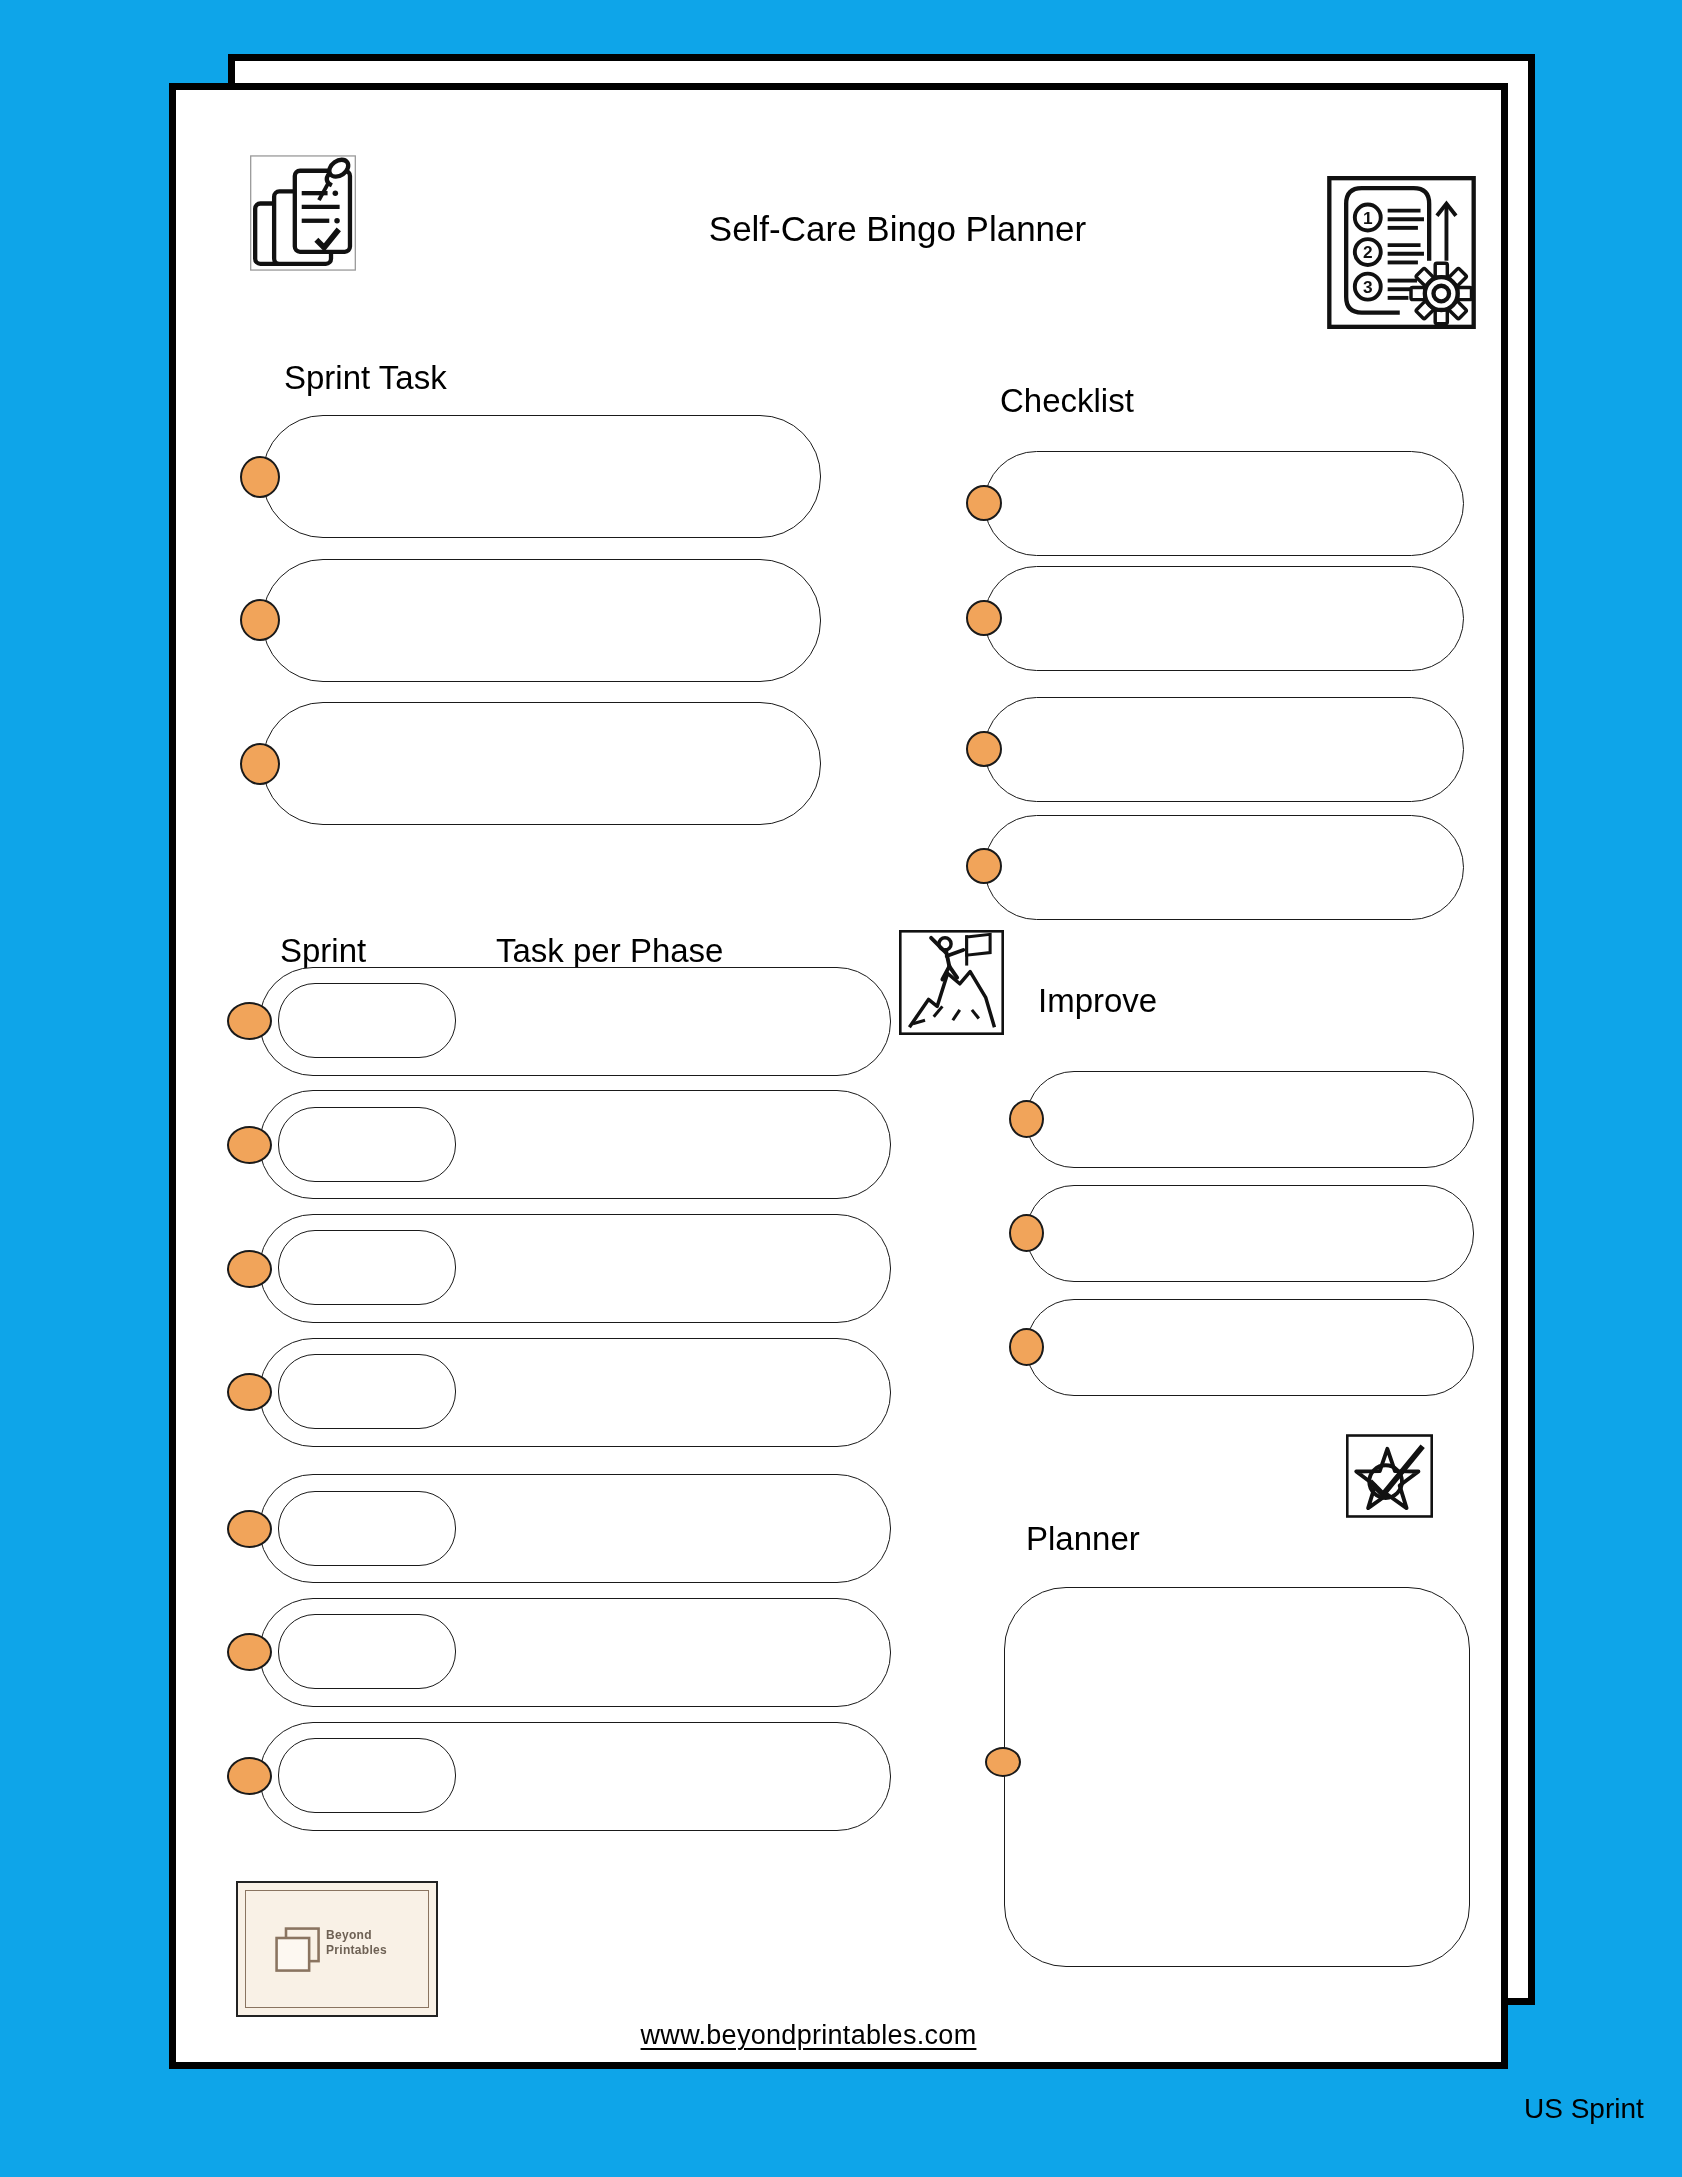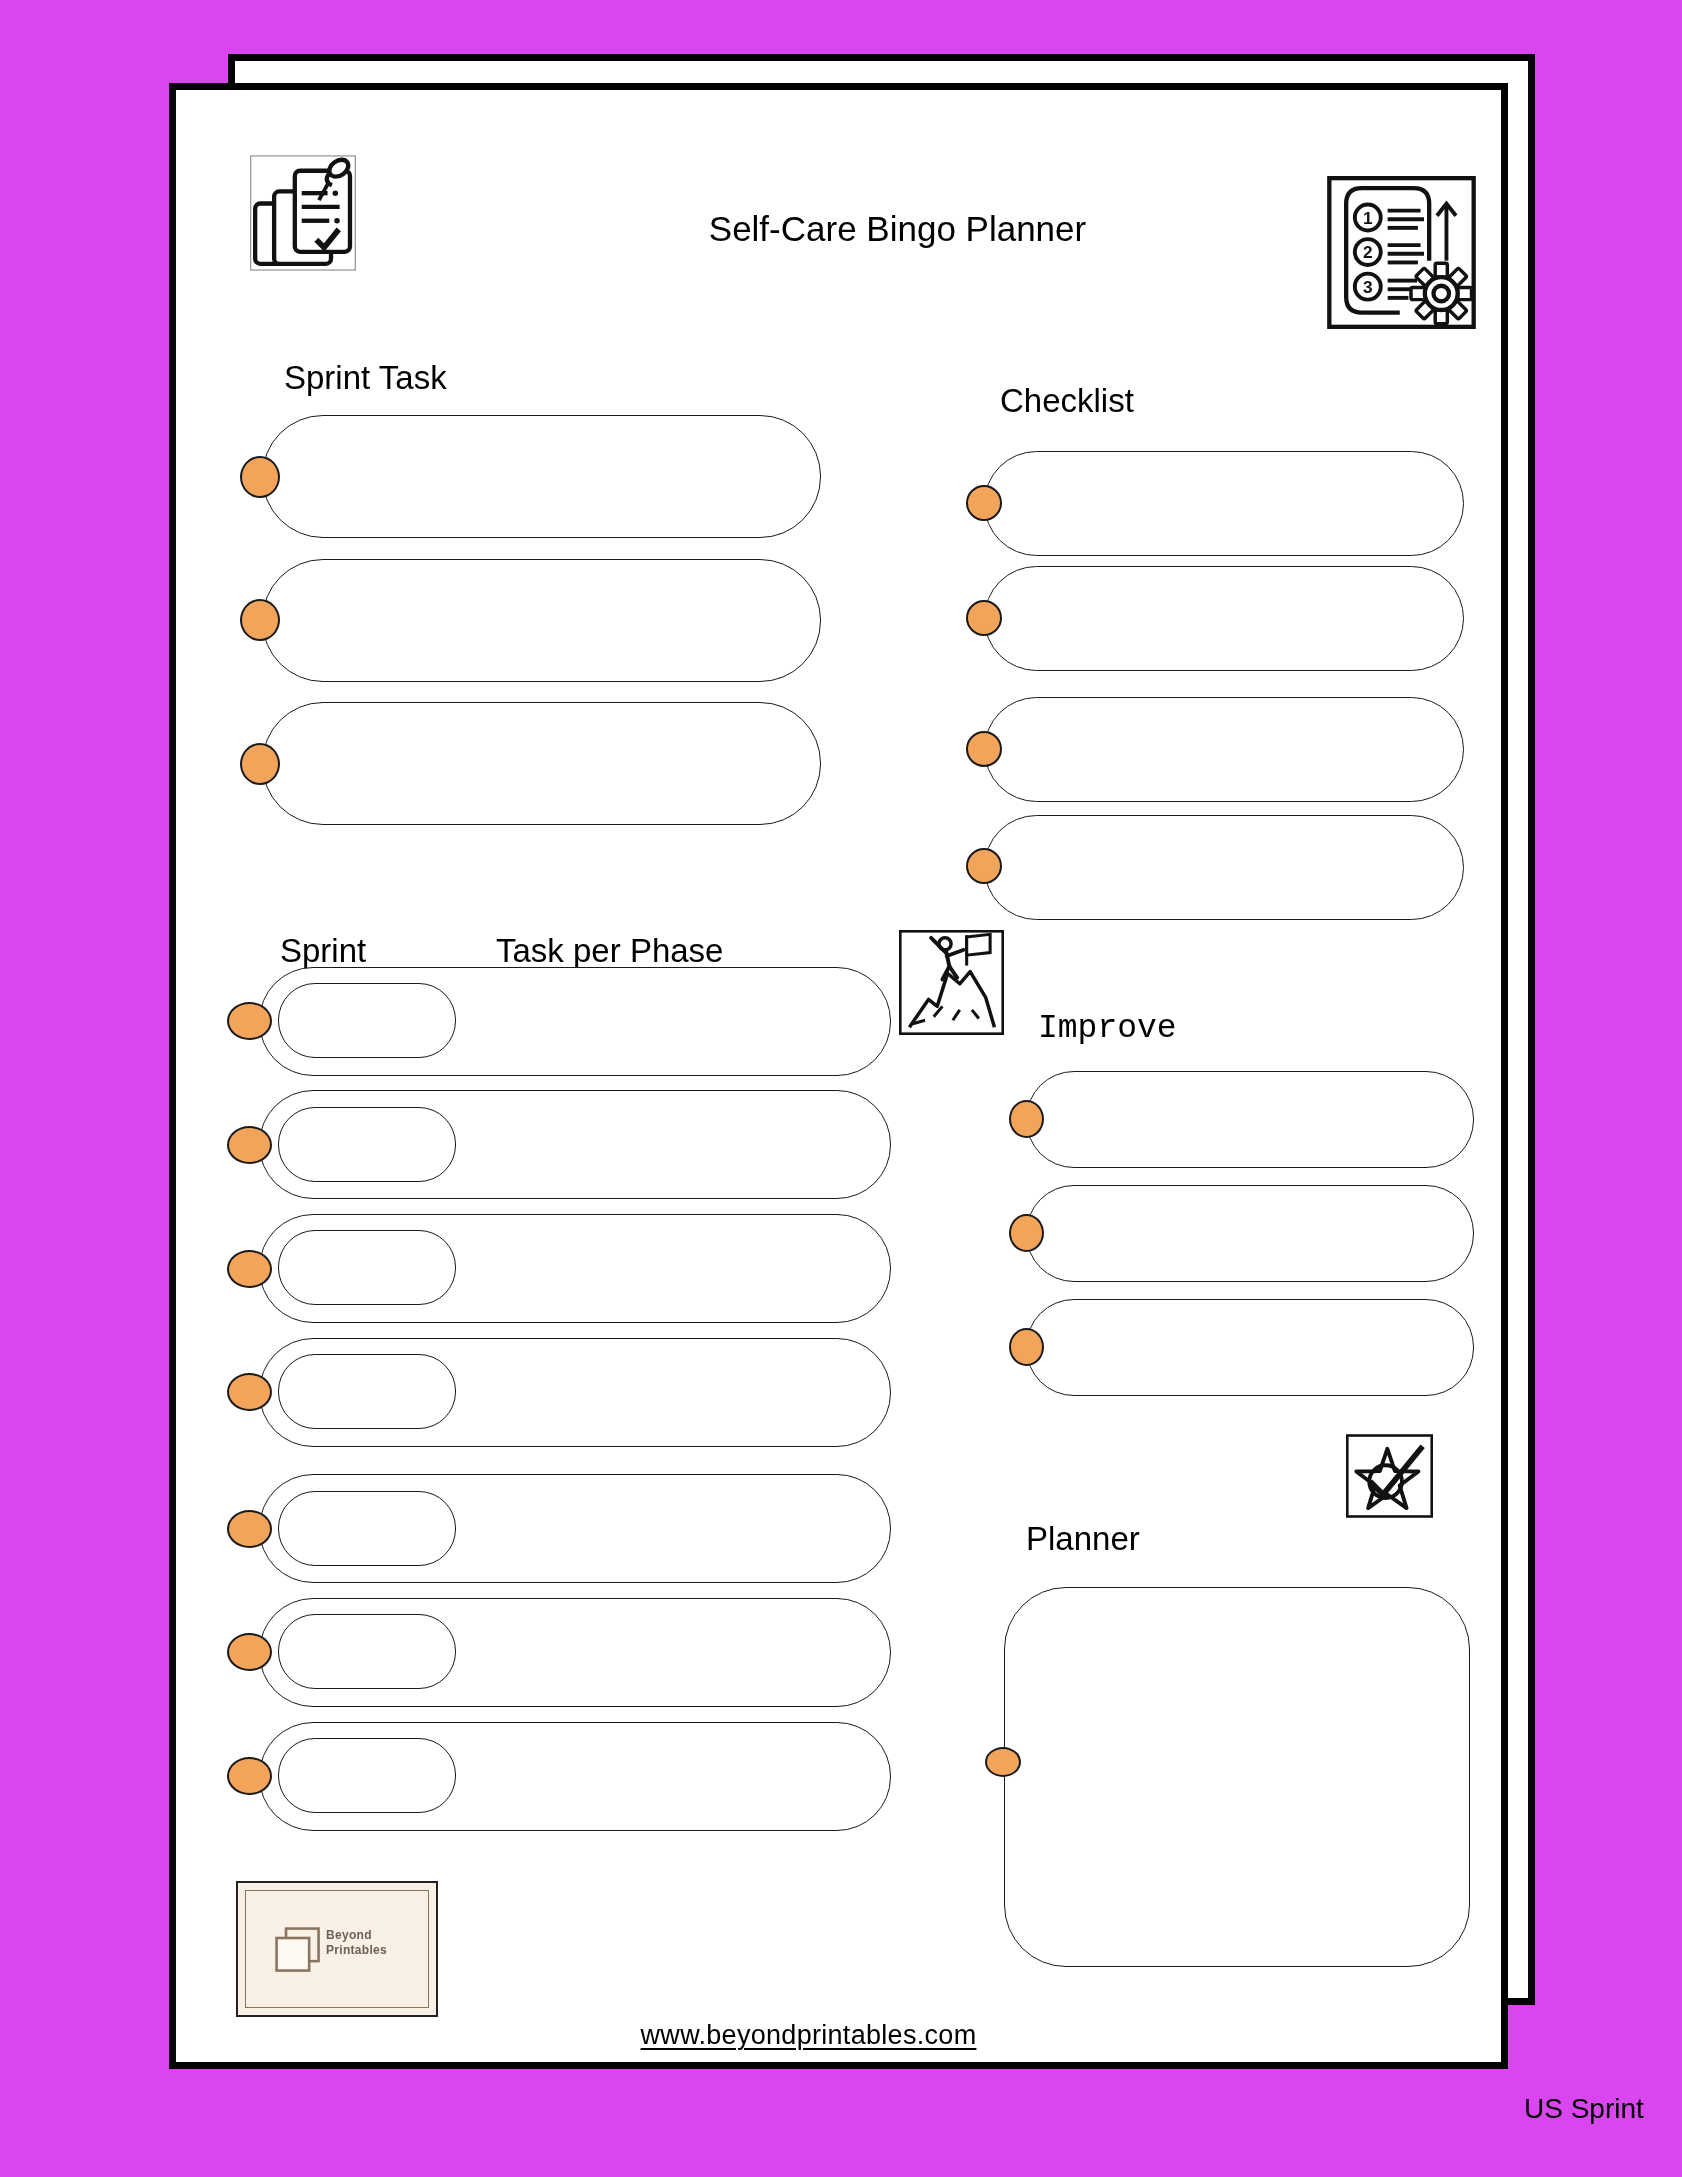--- a/index.html
+++ b/index.html
@@ -1,16 +1,16 @@
 <!DOCTYPE html>
 <html style="font-size:14px"><head>
 <meta charset="utf-8">
 <style>
   html,body{margin:0;padding:0;background:#fff;}
-  .canvas{position:relative;width:1683px;height:2177px;background:#d946ef;overflow:hidden;
+  .canvas{position:relative;width:1683px;height:2177px;background:#0ea5e9;overflow:hidden;
           font-family:"Liberation Sans","DejaVu Sans",sans-serif;color:#000;}
   .back-page{position:absolute;left:228px;top:54px;width:1307px;height:1951px;
              border:7.8px solid #000;background:#fff;box-sizing:border-box;}
   .front-page{position:absolute;left:169px;top:83px;width:1339px;height:1986px;
               border:7.8px solid #000;background:#fff;box-sizing:border-box;}
   .abs{position:absolute;}
   .title{font-size:35px;line-height:1.1;text-align:center;white-space:nowrap;}
   .heading{font-size:33px;line-height:1.05;white-space:nowrap;}
   .pill{position:absolute;background:#fff;border:1.7px solid #1a1a1a;box-sizing:border-box;}
   .dot{position:absolute;background:#F1A45A;border:2.2px solid #1a1a1a;border-radius:50%;box-sizing:border-box;}
@@ -157,21 +157,21 @@
           <path d="M 58,42 L 50,57"></path>
           <path d="M 58,42 L 67,55"></path>
         <path d="M 54,26 L 37,9"></path>
           <path d="M 55,30 L 74,23"></path>
       </g>
       <path d="M 78,6 V 41" stroke="#111" stroke-width="3.5" fill="none"></path>
       <path d="M 78,8 L 105,5 L 105,26 L 78,29 Z" fill="#fff" stroke="#111" stroke-width="3.5"></path>
     </svg>
   </div>
 
-  <div class="abs heading" style="left:1038px;top:1012px;font-family:Liberation Mono, monospace;">Improve</div>
+  <div class="abs heading" style="left:1038px;top:984px;">Improve</div>
   <div class="pill" style="left:1026px;top:1071px;width:448px;height:97px;border-radius:48px;"></div>
   <div class="pill" style="left:1026px;top:1185px;width:448px;height:97px;border-radius:48px;"></div>
   <div class="pill" style="left:1026px;top:1299px;width:448px;height:97px;border-radius:48px;"></div>
   <div class="dot" style="left:1009px;top:1100px;width:35px;height:38px;"></div>
   <div class="dot" style="left:1009px;top:1214px;width:35px;height:38px;"></div>
   <div class="dot" style="left:1009px;top:1328px;width:35px;height:38px;"></div>
 
   <div class="abs" style="left:1346px;top:1434px;">
     <svg width="87" height="84" viewBox="0 0 101 97">
       <rect x="1.5" y="1.5" width="98" height="94" fill="#fff" stroke="#111" stroke-width="3"></rect>

